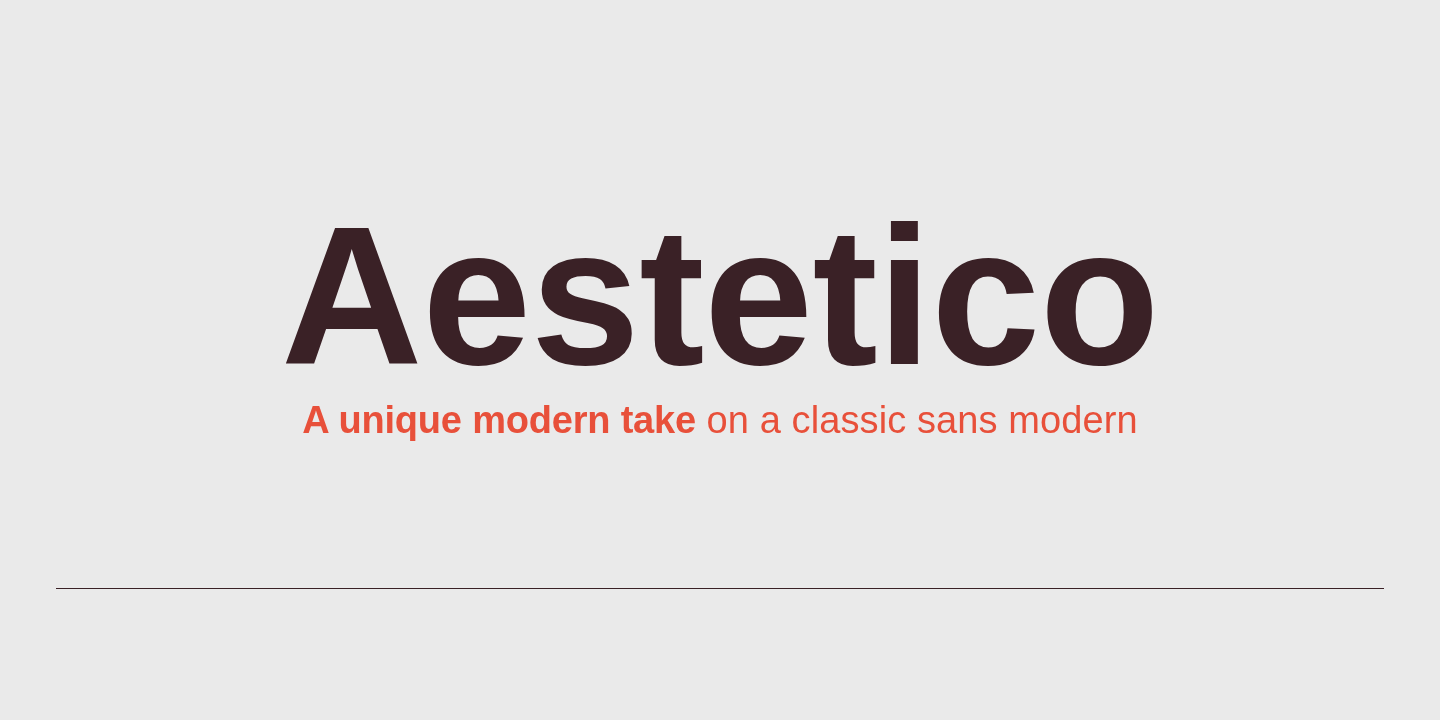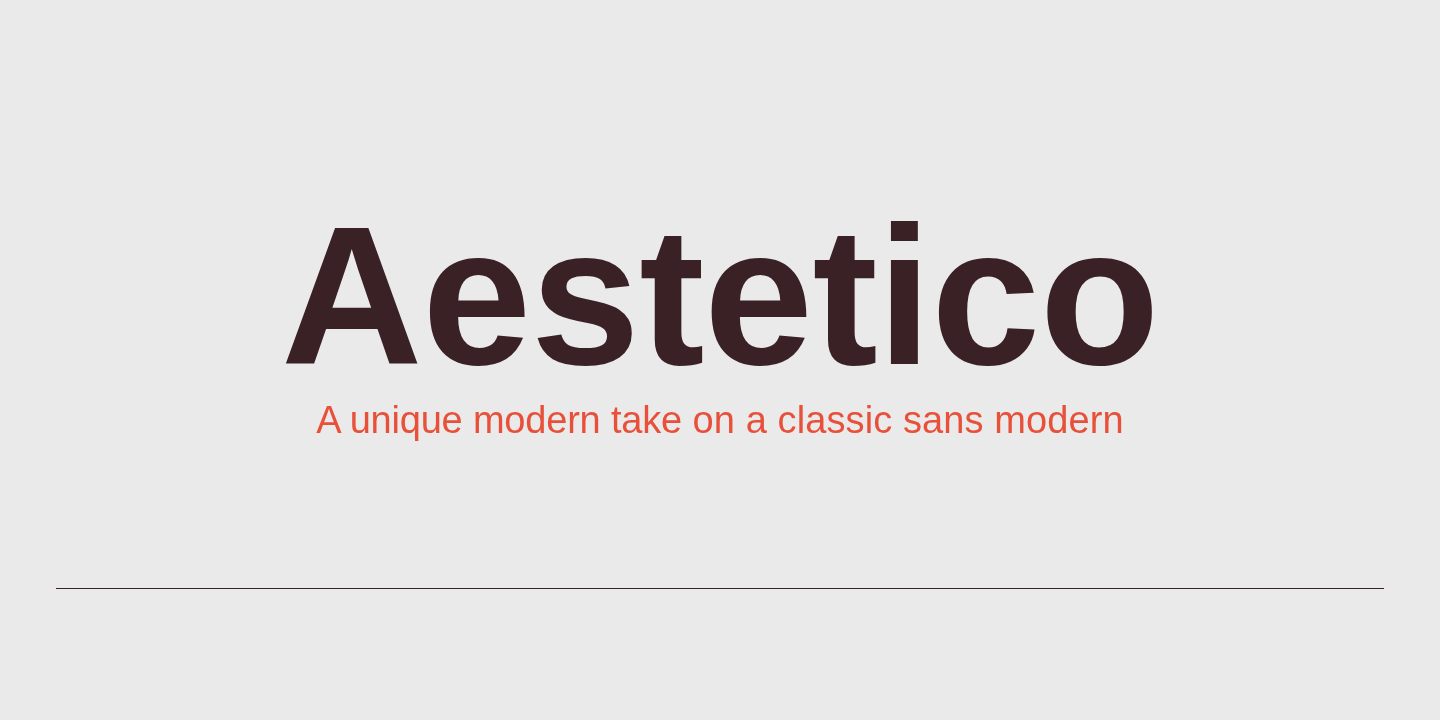--- a/index.html
+++ b/index.html
@@ -53,21 +53,21 @@
     top: 396px;
     width: 1440px;
     text-align: center;
     font-family: "Liberation Sans", sans-serif;
     font-size: 38px;
     line-height: 42px;
     color: #e8503a;
     white-space: nowrap;
   }
   .hero-tagline .tag-bold {
-    font-weight: 400;
+    font-weight: 700;
     letter-spacing: -0.2px;
   }
   .hero-tagline .tag-light {
     font-weight: 400;
     letter-spacing: 0.1px;
   }
 
   
   .divider {
     position: absolute;

